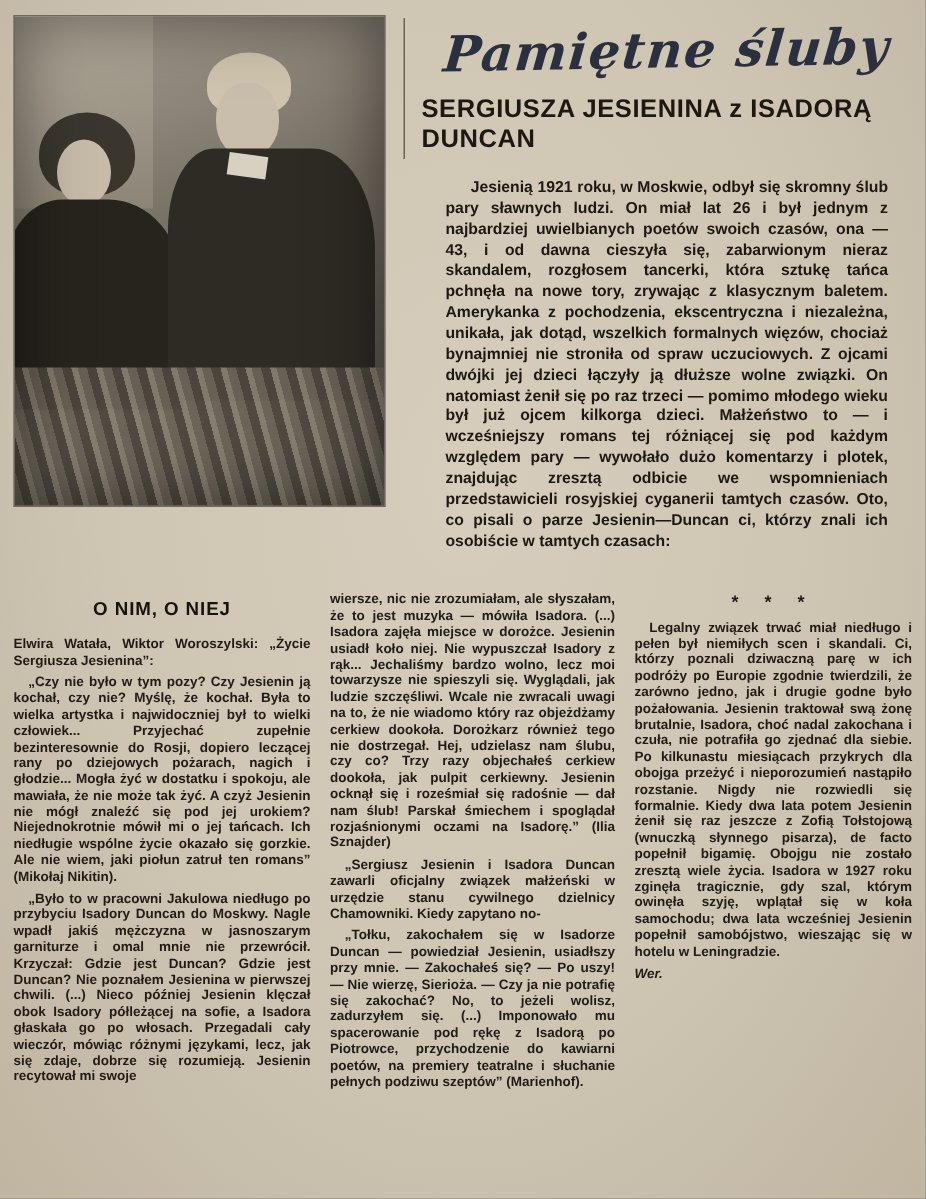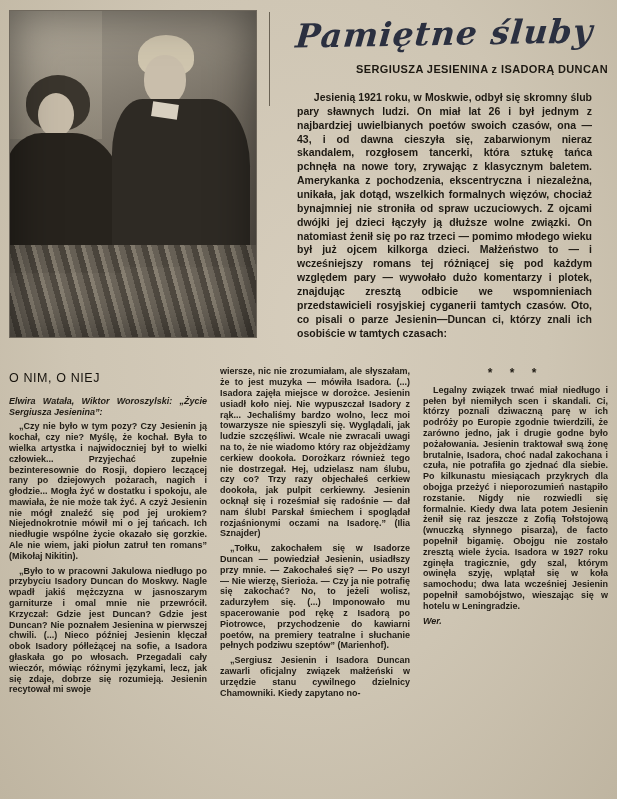--- a/index.html
+++ b/index.html
@@ -36,42 +36,42 @@
   .top-right::before {
     content:""; position:absolute; left:0; top:2px; width:1px; height:94px; background:#6a6254;
   }
   .title {
     margin:4px 0 10px 0; text-align:center;
     font-family:"DejaVu Serif", serif; font-style:italic; font-weight:700;
     font-size:33px; letter-spacing:1px; color:#2b3040;
     transform:skewX(-6deg) rotate(-1deg);
   }
   .subtitle {
-    margin:0 0 10px 0; text-align:right;
-    font-size:11px; font-weight:700; letter-spacing:.4px; color:#1d1912;
+    margin:0 0 10px 0; text-align:left;
+    font-size:17px; font-weight:700; letter-spacing:.4px; color:#1d1912;
   }
   .intro {
     margin:16px; text-align:justify; text-indent:1.6em;
     font-size:10.5px; font-weight:700; line-height:1.32; color:#1d1912;
   }
 
   
   .columns { display:flex; gap:13px; margin-top:10px; }
   .col { text-align:justify; font-size:9px; line-height:1.2; font-weight:600; color:#201c15; }
   .col-left  { flex:0 0 198px; }
   .col-mid   { flex:0 0 190px; }
   .col-right { flex:1; }
   .col p { margin:0 0 4px 0; text-indent:1.1em; }
   .col p.no-indent { text-indent:0; }
   .col-heading {
-    font-weight:400; font-size:12.5px; letter-spacing:.6px;
+    text-align:center; font-weight:700; font-size:12.5px; letter-spacing:.6px;
     line-height:1.3; margin:4px 0 9px 0; color:#17130d;
   }
   .col-heading span { display:block; }
-  .lead { font-weight:700; text-indent:0 !important;font-style:italic; }
+  .lead { font-weight:700; text-indent:0 !important; }
   .stars { text-align:center; font-weight:700; letter-spacing:7px; font-size:12px; margin:9px 0 7px 0; text-indent:0 !important; }
   .signature { font-weight:700; font-style:italic; padding-right:8px; text-indent:0 !important; margin-top:2px; }
 </style>
 </head>
 <body>
 
 <div class="page">
 
   <div class="top">
 
@@ -103,22 +103,22 @@
       <div class="col-heading">
         <span>O NIM, O NIEJ</span>
       </div>
       <p class="lead">Elwira Watała, Wiktor Woroszylski: „Życie Sergiusza Jesienina”:</p>
       <p>„Czy nie było w tym pozy? Czy Jesienin ją kochał, czy nie? Myślę, że kochał. Była to wielka artystka i najwidoczniej był to wielki człowiek... Przyjechać zupełnie bezinteresownie do Rosji, dopiero leczącej rany po dziejowych pożarach, nagich i głodzie... Mogła żyć w dostatku i spokoju, ale mawiała, że nie może tak żyć. A czyż Jesienin nie mógł znaleźć się pod jej urokiem? Niejednokrotnie mówił mi o jej tańcach. Ich niedługie wspólne życie okazało się gorzkie. Ale nie wiem, jaki piołun zatruł ten romans” (Mikołaj Nikitin).</p>
       <p>„Było to w pracowni Jakulowa niedługo po przybyciu Isadory Duncan do Moskwy. Nagle wpadł jakiś mężczyzna w jasnoszarym garniturze i omal mnie nie przewrócił. Krzyczał: Gdzie jest Duncan? Gdzie jest Duncan? Nie poznałem Jesienina w pierwszej chwili. (...) Nieco później Jesienin klęczał obok Isadory półleżącej na sofie, a Isadora głaskała go po włosach. Przegadali cały wieczór, mówiąc różnymi językami, lecz, jak się zdaje, dobrze się rozumieją. Jesienin recytował mi swoje</p>
     </div>
 
     <div class="col col-mid">
       <p class="no-indent">wiersze, nic nie zrozumiałam, ale słyszałam, że to jest muzyka — mówiła Isadora. (...) Isadora zajęła miejsce w dorożce. Jesienin usiadł koło niej. Nie wypuszczał Isadory z rąk... Jechaliśmy bardzo wolno, lecz moi towarzysze nie spieszyli się. Wyglądali, jak ludzie szczęśliwi. Wcale nie zwracali uwagi na to, że nie wiadomo który raz objeżdżamy cerkiew dookoła. Dorożkarz również tego nie dostrzegał. Hej, udzielasz nam ślubu, czy co? Trzy razy objechałeś cerkiew dookoła, jak pulpit cerkiewny. Jesienin ocknął się i roześmiał się radośnie — dał nam ślub! Parskał śmiechem i spoglądał rozjaśnionymi oczami na Isadorę.” (Ilia Sznajder)</p>
+      <p>„Sergiusz Jesienin i Isadora Duncan zawarli oficjalny związek małżeński w urzędzie stanu cywilnego dzielnicy Chamowniki. Kiedy zapytano no-</p>
       <p>„Tołku, zakochałem się w Isadorze Duncan — powiedział Jesienin, usiadłszy przy mnie. — Zakochałeś się? — Po uszy! — Nie wierzę, Sierioża. — Czy ja nie potrafię się zakochać? No, to jeżeli wolisz, zadurzyłem się. (...) Imponowało mu spacerowanie pod rękę z Isadorą po Piotrowce, przychodzenie do kawiarni poetów, na premiery teatralne i słuchanie pełnych podziwu szeptów” (Marienhof).</p>
-      <p>„Sergiusz Jesienin i Isadora Duncan zawarli oficjalny związek małżeński w urzędzie stanu cywilnego dzielnicy Chamowniki. Kiedy zapytano no-</p>
     </div>
 
     <div class="col col-right">
       <p class="stars">* * *</p>
       <p>Legalny związek trwać miał niedługo i pełen był niemiłych scen i skandali. Ci, którzy poznali dziwaczną parę w ich podróży po Europie zgodnie twierdzili, że zarówno jedno, jak i drugie godne było pożałowania. Jesienin traktował swą żonę brutalnie, Isadora, choć nadal zakochana i czuła, nie potrafiła go zjednać dla siebie. Po kilkunastu miesiącach przykrych dla obojga przeżyć i nieporozumień nastąpiło rozstanie. Nigdy nie rozwiedli się formalnie. Kiedy dwa lata potem Jesienin żenił się raz jeszcze z Zofią Tołstojową (wnuczką słynnego pisarza), de facto popełnił bigamię. Obojgu nie zostało zresztą wiele życia. Isadora w 1927 roku zginęła tragicznie, gdy szal, którym owinęła szyję, wplątał się w koła samochodu; dwa lata wcześniej Jesienin popełnił samobójstwo, wieszając się w hotelu w Leningradzie.</p>
       <p class="signature">Wer.</p>
     </div>
 
   </div>
 

